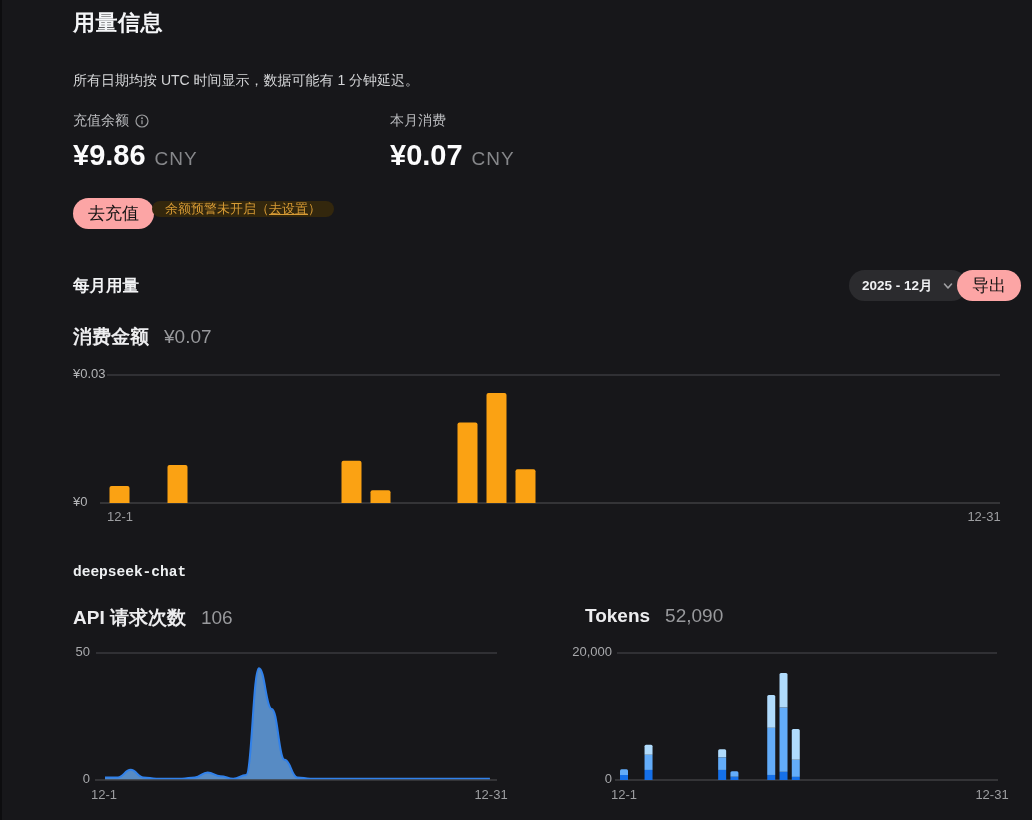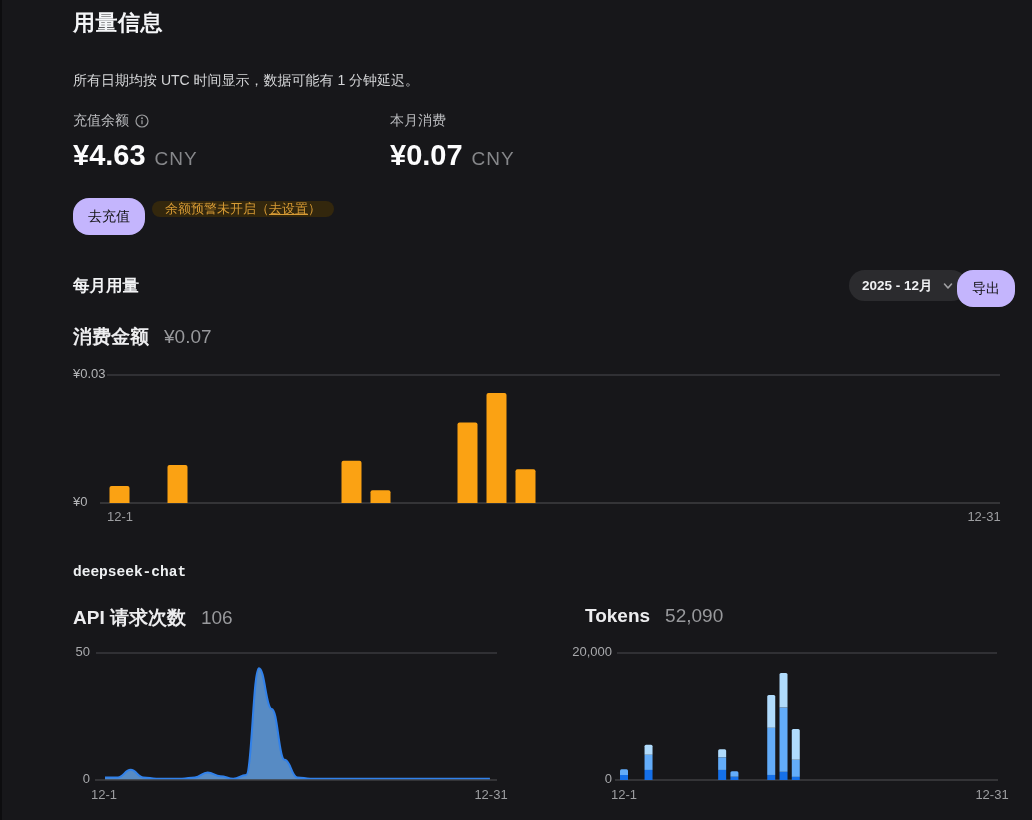--- a/index.html
+++ b/index.html
@@ -15,22 +15,22 @@
   .subtitle{left:73px;top:72px;font-size:14px;color:#d5d6d8;}
   .stat{top:112px;}
   .stat-balance{left:73px;}
   .stat-month{left:390px;}
   .stat-label{font-size:14px;color:#bcbdc0;display:flex;align-items:center;gap:6px;}
   .stat-value{margin-top:9px;display:flex;align-items:baseline;gap:9px;}
   .stat-amount{font-size:29px;font-weight:700;color:#fcfcfd;}
   .stat-currency{font-size:19px;color:#86878a;letter-spacing:1px;}
   .pill-btn{
     display:inline-flex;align-items:center;justify-content:center;
-    background:#c4b5fd;color:#121212;border:none;border-radius:16px;
-    font-size:14px;font-weight:500;height:37px;padding:0 15px;cursor:pointer;
+    background:#fca5a5;color:#121212;border:none;border-radius:16px;
+    font-size:17px;font-weight:500;height:31px;padding:0 15px;cursor:pointer;
     font-family:inherit;
   }
   .recharge{left:73px;top:198px;}
   .alert-badge{
     left:152px;top:201px;height:16px;display:inline-flex;align-items:center;
     background:#33270d;border-radius:13px;padding:0 13px;
     font-size:13px;color:#d79b35;cursor:pointer;
   }
   .alert-badge .link{text-decoration:underline;color:#d79b35;}
   .section-heading{left:73px;top:275px;font-size:16.5px;font-weight:700;color:#f2f3f5;}
@@ -60,21 +60,21 @@
 <div class="abs stat stat-balance">
   <div class="stat-label">
     <span>充值余额</span>
     <svg width="14" height="14" viewBox="0 0 14 14" style="cursor:pointer;">
       <circle cx="7" cy="7" r="6" fill="none" stroke="#9b9c9e" stroke-width="1.2"></circle>
       <circle cx="7" cy="4.3" r="0.95" fill="#9b9c9e"></circle>
       <rect x="6.35" y="6.1" width="1.3" height="4.2" rx="0.6" fill="#9b9c9e"></rect>
     </svg>
   </div>
   <div class="stat-value">
-    <span class="stat-amount">¥4.63</span>
+    <span class="stat-amount">¥9.86</span>
     <span class="stat-currency">CNY</span>
   </div>
 </div>
 
 <div class="abs stat stat-month">
   <div class="stat-label">
     <span>本月消费</span>
   </div>
   <div class="stat-value">
     <span class="stat-amount">¥0.07</span>

